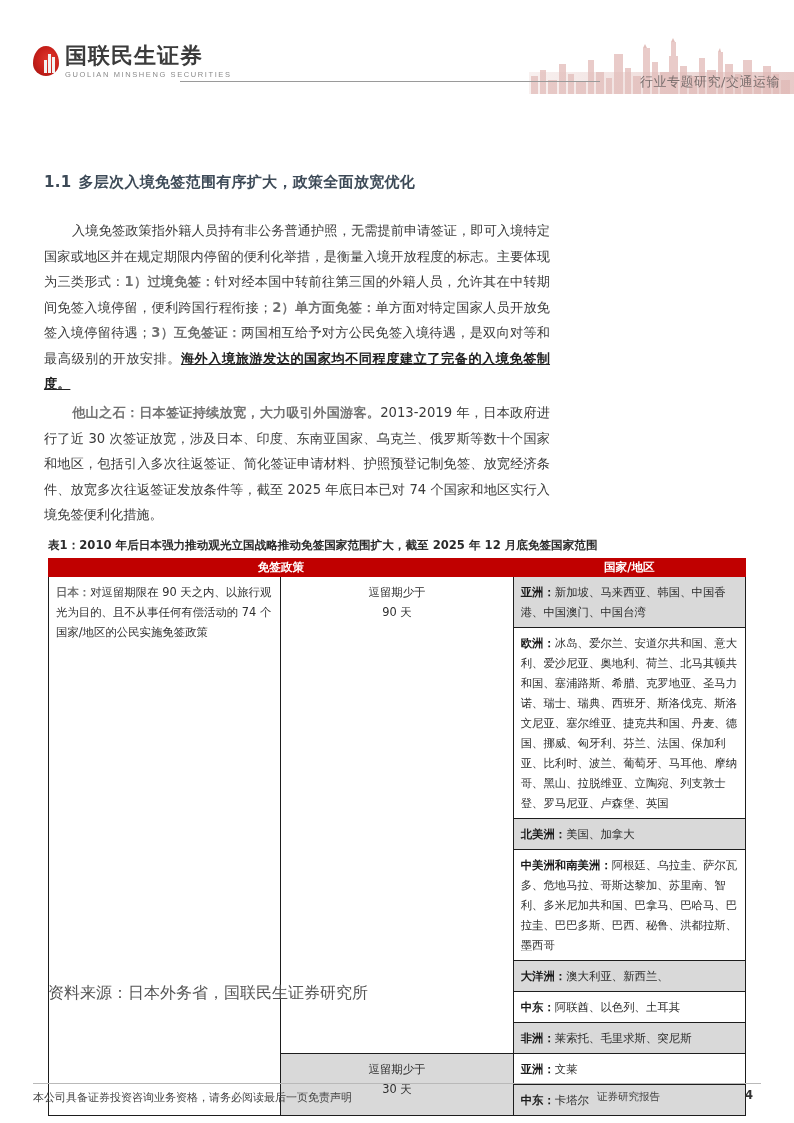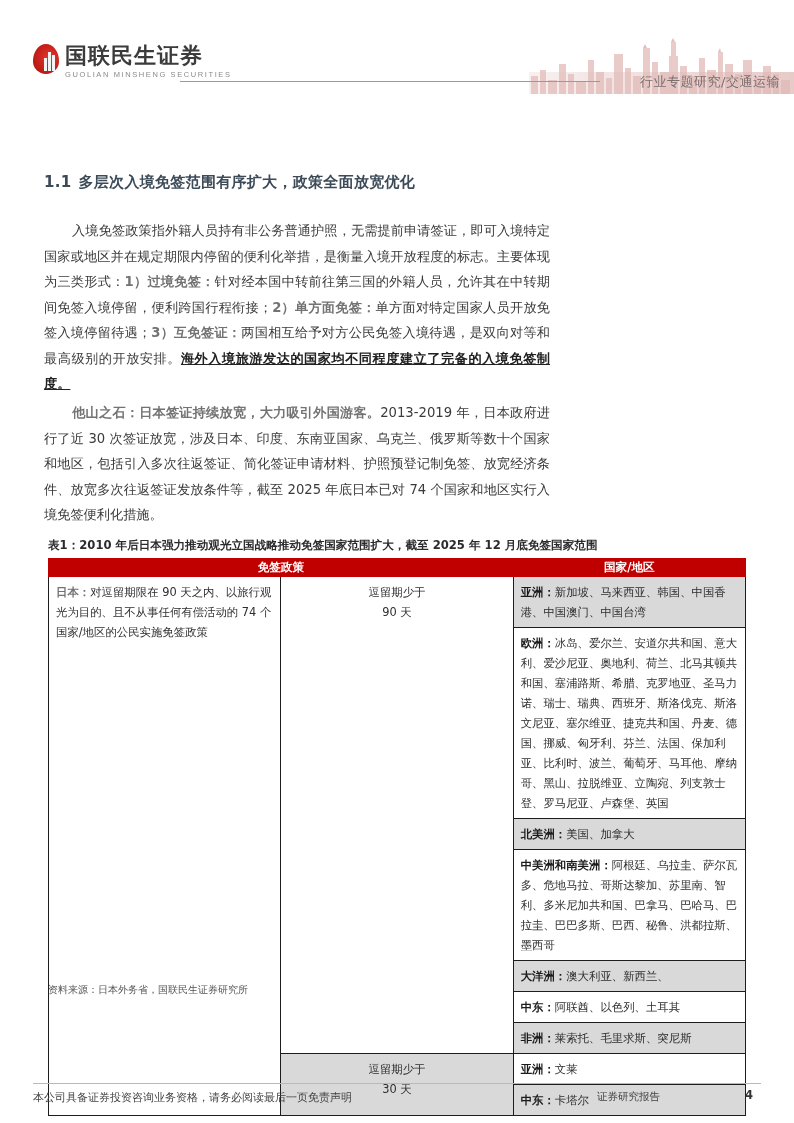--- a/index.html
+++ b/index.html
@@ -8,21 +8,21 @@
     background:#ffffff;
     font-family:"Liberation Sans","DejaVu Sans",sans-serif;
     color:#2b2b2b;
     position:relative;
     overflow:hidden;
   }
   .page { position:relative; width:794px; height:1123px; }
 
   
   .header { position:absolute; left:0; top:36px; width:794px; height:70px; }
-  .logo-wrap { position:absolute; left:33px; top:8px; display:flex; align-items:flex-start; }
+  .logo-wrap { position:absolute; left:33px; top:8px; display:flex; align-items:center; }
   .logo-mark {
     width:26px; height:32px; margin-right:6px; position:relative;
   }
   .logo-mark .flame {
     position:absolute; left:0; top:0; width:26px; height:30px;
     background:radial-gradient(ellipse at 62% 45%, #e03a2f 0%, #c8201a 52%, #9e1410 100%);
     border-radius:50% 50% 50% 50% / 58% 58% 42% 42%;
   }
   .logo-mark .bars {
     position:absolute; left:11px; top:5px; width:12px; height:22px;
@@ -114,21 +114,21 @@
   }
   td.col-policy { width:105px; text-align:left; vertical-align:top; padding:8px 9px; }
   td.col-stay { width:95px; text-align:center; vertical-align:top; padding-top:9px; line-height:22px; }
   td.col-region { width:498px;margin-left:23px; }
   td.shade { background:#d9d9d9; }
   td.stay-shade { background:#d9d9d9; }
   .rg { font-weight:bold; color:#1b1b1b; }
 
   .src {
     position:absolute; left:48px; top:983px;
-    font-size:10px; color:#555;
+    font-size:16px; color:#555;
     font-family:Liberation Sans, sans-serif;
   }
 
   
   .footer-rule {
     position:absolute; left:33px; top:1083px; width:728px; height:1px; background:#b9b9b9;
   }
   .footer-left {
     position:absolute; left:33px; top:1090px; font-size:11px; color:#444;
     font-family:"DejaVu Sans","Liberation Sans",sans-serif;

